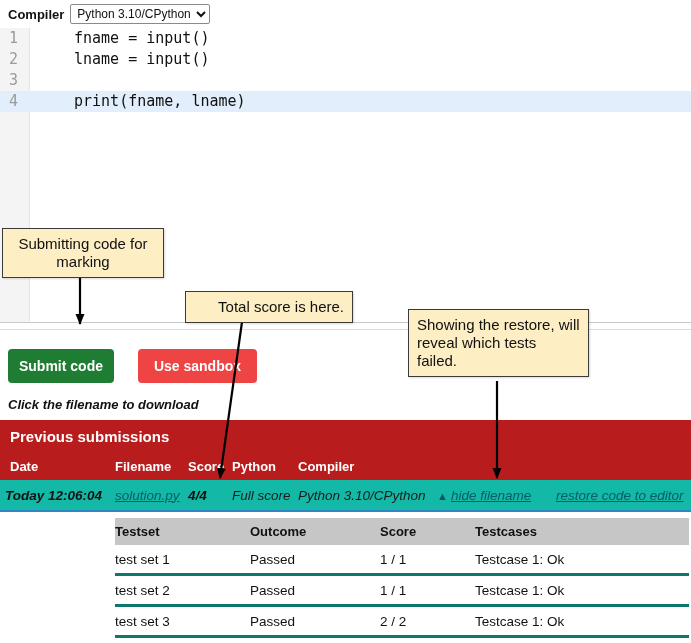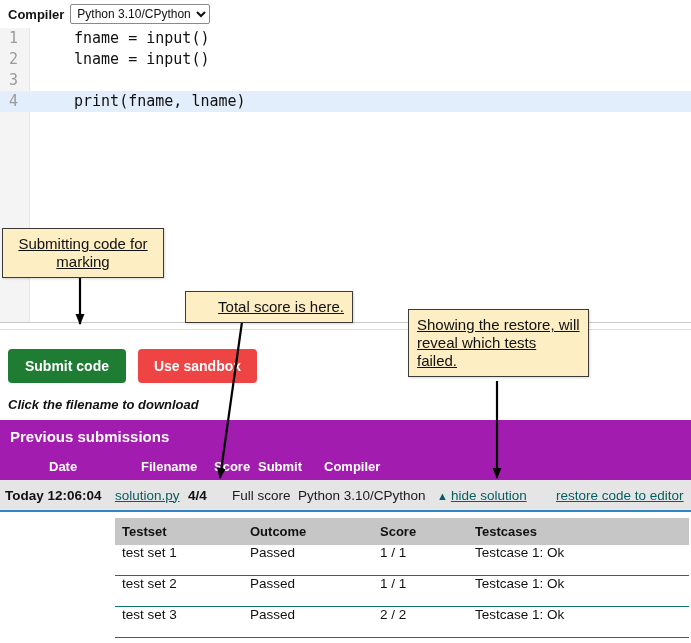--- a/index.html
+++ b/index.html
@@ -29,65 +29,64 @@
   .code { flex:1; padding-left:8px; color:#111; white-space:pre;margin-left:36px; }
 
   .editor-line1 { position:absolute; top:322px; left:0; width:691px; height:0; border-top:1px solid #c9c9c9; }
   .editor-line2 { position:absolute; top:329px; left:0; width:691px; height:0; border-top:1px solid #dcdcdc; }
 
   
   .callout {
     position:absolute; background:#fdeec3; border:1px solid #3a3a3a;
     font-size:15px; color:#111; padding:6px 8px; line-height:18px; z-index:30;
     box-shadow:1px 1px 2px rgba(0,0,0,0.15);
-    text-decoration:underline;
   }
   .callout.c1 { top:228px; left:2px;   width:162px; text-align:center; }
   .callout.c2 { top:291px; left:185px; width:168px; text-align:right; }
   .callout.c3 { top:309px; left:408px; width:181px; text-align:left; }
   .arrows { position:absolute; top:0; left:0; width:691px; height:643px; pointer-events:none; z-index:25; }
 
   
   .btn {
     position:absolute; top:349px; height:34px; border:none; border-radius:4px;
     color:#fff; font-family:"Liberation Sans", sans-serif; font-weight:bold; font-size:14px;
     cursor:pointer;
   }
-  .btn.submit  { left:8px;   width:118px; background:#1e7c33; }
+  .btn.submit  { left:8px;   width:106px; background:#1e7c33; }
   .btn.sandbox { left:138px; width:119px; background:#ef4444; }
 
   .hint { position:absolute; top:397px; left:8px; font-size:13px; font-style:italic; font-weight:600; color:#111; }
 
   
-  .subs-panel { position:absolute; top:420px; left:0; width:691px; height:60px; background:#a21caf; }
+  .subs-panel { position:absolute; top:420px; left:0; width:691px; height:60px; background:#b91c1c; }
   .subs-title { position:absolute; top:8px; left:10px; font-size:15px; font-weight:bold; color:#fff; }
   .subs-header { position:absolute; bottom:6px; left:0; right:0; display:flex; color:#fff; font-size:13px; font-weight:bold; }
 
   .subs-row { position:absolute; top:480px; left:0; width:691px; height:30px; display:flex; align-items:center;
-              background:#e5e5e5; font-size:13.5px; color:#1b1b1b; }
+              background:#14b8a6; font-size:13.5px; color:#1b1b1b;font-style:italic; }
   .col-date    { width:110px; flex:0 0 110px; padding-left:5px; }
   .col-file    { width:73px;  flex:0 0 73px;  padding-left:5px; }
   .col-score   { width:44px;  flex:0 0 44px;  padding-left:5px; }
   .col-status  { width:66px;  flex:0 0 66px;  padding-left:5px; }
   .col-comp    { width:139px; flex:0 0 139px; padding-left:5px; }
   .col-hide    { width:112px; flex:0 0 112px; padding-left:5px; white-space:nowrap; }
   .col-restore { flex:1; padding-left:3px; white-space:nowrap;margin-left:9px; }
-  .subs-header .col-date { padding-left:23px;margin-left:26px; }
+  .subs-header .col-date { padding-left:10px; }
 
   .cell-bold { font-weight:bold; color:#111; }
   a.tlink { color:#055d66; text-decoration:underline; cursor:pointer; }
   .tri { color:#055d66; font-size:11px; text-decoration:none; margin-right:3px; }
 
   .blue-underline { position:absolute; top:510px; left:0; width:691px; height:2px; background:#2e86c4; }
 
   
   .results { position:absolute; top:518px; left:115px; width:574px; font-size:13.5px; color:#111; }
   .res-header { display:flex; height:27px; align-items:center; background:#c6c6c6; font-weight:bold; font-size:13px; }
-  .res-row { display:flex; height:31px; background:#fff; border-bottom:1px solid #0f766e; }
-  .t-col1 { width:128px; flex:0 0 128px; padding-left:7px; }
+  .res-row { display:flex; height:31px; align-items:center; background:#fff; border-bottom:3px solid #0f766e; }
+  .t-col1 { width:128px; flex:0 0 128px; }
   .t-col2 { width:130px; flex:0 0 130px; padding-left:7px; }
   .t-col3 { width:95px;  flex:0 0 95px;  padding-left:7px; }
   .t-col4 { flex:1; padding-left:7px; }
 </style>
 </head>
 <body>
 
 <div class="page">
 
   <div class="toolbar">
@@ -123,37 +122,37 @@
   <button class="btn sandbox">Use sandbox</button>
 
   <div class="hint">Click the filename to download</div>
 
   <div class="subs-panel">
     <div class="subs-title">Previous submissions</div>
     <div class="subs-header">
       <span class="col-date">Date</span>
       <span class="col-file">Filename</span>
       <span class="col-score">Score</span>
-      <span class="col-status">Submit</span>
+      <span class="col-status">Python</span>
       <span class="col-comp">Compiler</span>
       <span class="col-hide"></span>
       <span class="col-restore"></span>
     </div>
   </div>
 
   <div class="subs-row">
     <span class="col-date cell-bold">Today 12:06:04</span>
     <span class="col-file">
       <a class="tlink">solution.py</a>
     </span>
     <span class="col-score cell-bold">4/4</span>
     <span class="col-status">Full score</span>
     <span class="col-comp">Python 3.10/CPython</span>
     <span class="col-hide">
-      <span class="tri">▲</span><a class="tlink">hide solution</a>
+      <span class="tri">▲</span><a class="tlink">hide filename</a>
     </span>
     <span class="col-restore">
       <a class="tlink">restore code to editor</a>
     </span>
   </div>
   <div class="blue-underline"></div>
 
   <div class="results">
     <div class="res-header">
       <span class="t-col1">Testset</span>

